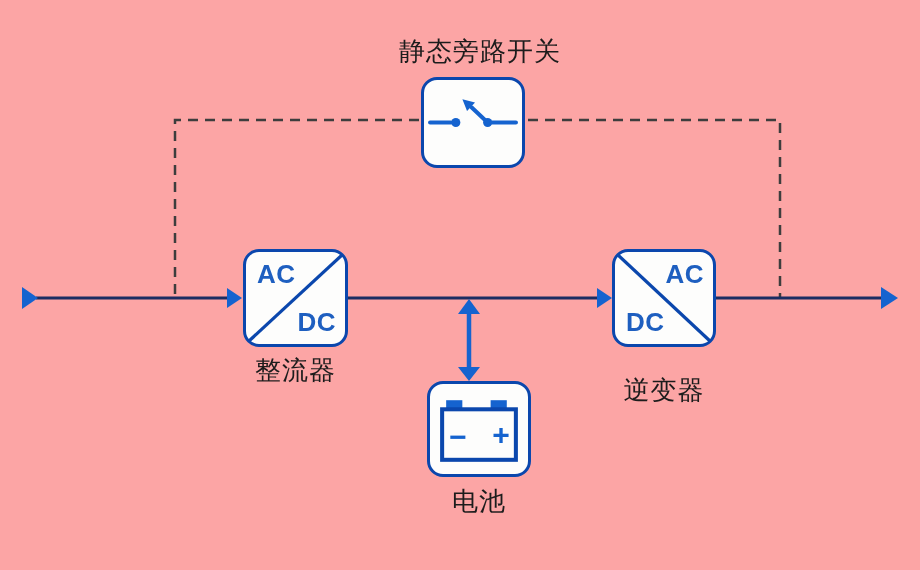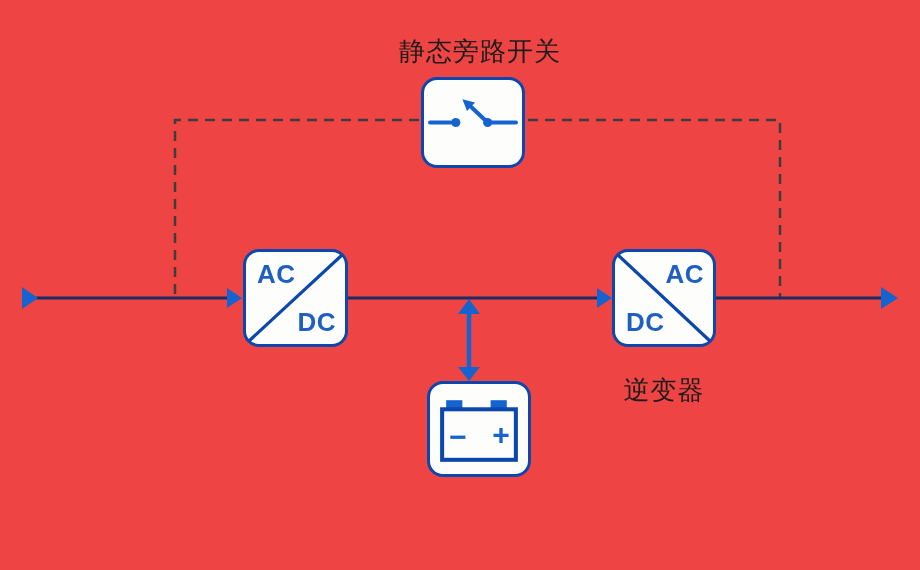--- a/index.html
+++ b/index.html
@@ -1,20 +1,20 @@
 <!DOCTYPE html>
 <html><head>
 <meta charset="utf-8">
 <style>
   html, body { margin: 0; padding: 0; background: #ffffff; }
   .stage {
     position: relative;
     width: 920px;
     height: 570px;
-    background: #ef4444;
+    background: #fca5a5;
     font-family: "Liberation Sans", sans-serif;
     overflow: hidden;
   }
   .connector-layer {
     position: absolute;
     left: 0; top: 0;
     width: 920px; height: 570px;
   }
   .box {
     position: absolute;
@@ -108,33 +108,35 @@
     </svg>
   </div>
 
   <div class="box box-rect">
     <svg class="fill" viewBox="0 0 98 91" preserveAspectRatio="none" xmlns="http://www.w3.org/2000/svg">
       <line x1="3" y1="88" x2="95" y2="3" stroke="#0b47ad" stroke-width="3.2"></line>
     </svg>
     <span class="acdc tl">AC</span>
     <span class="acdc br">DC</span>
   </div>
+  <div class="node-label label-rect">整流器</div>
 
   <div class="box box-inv">
     <svg class="fill" viewBox="0 0 97 91" preserveAspectRatio="none" xmlns="http://www.w3.org/2000/svg">
       <line x1="3" y1="3" x2="94" y2="88" stroke="#0b47ad" stroke-width="3.2"></line>
     </svg>
     <span class="acdc tr">AC</span>
     <span class="acdc bl">DC</span>
   </div>
   <div class="node-label label-inv">逆变器</div>
 
   <div class="box box-battery">
     <svg class="fill" viewBox="0 0 97 89" xmlns="http://www.w3.org/2000/svg">
       <rect x="16" y="16" width="16" height="10" fill="#1563cf"></rect>
       <rect x="60" y="16" width="16" height="10" fill="#1563cf"></rect>
       <rect x="12" y="25" width="73" height="50" fill="#fdfdfc" stroke="#0b47ad" stroke-width="4"></rect>
     </svg>
     <span class="terminal-sign sign-minus">−</span>
     <span class="terminal-sign sign-plus">+</span>
   </div>
+  <div class="node-label label-battery">电池</div>
 
 </div>
 
 </body></html>

